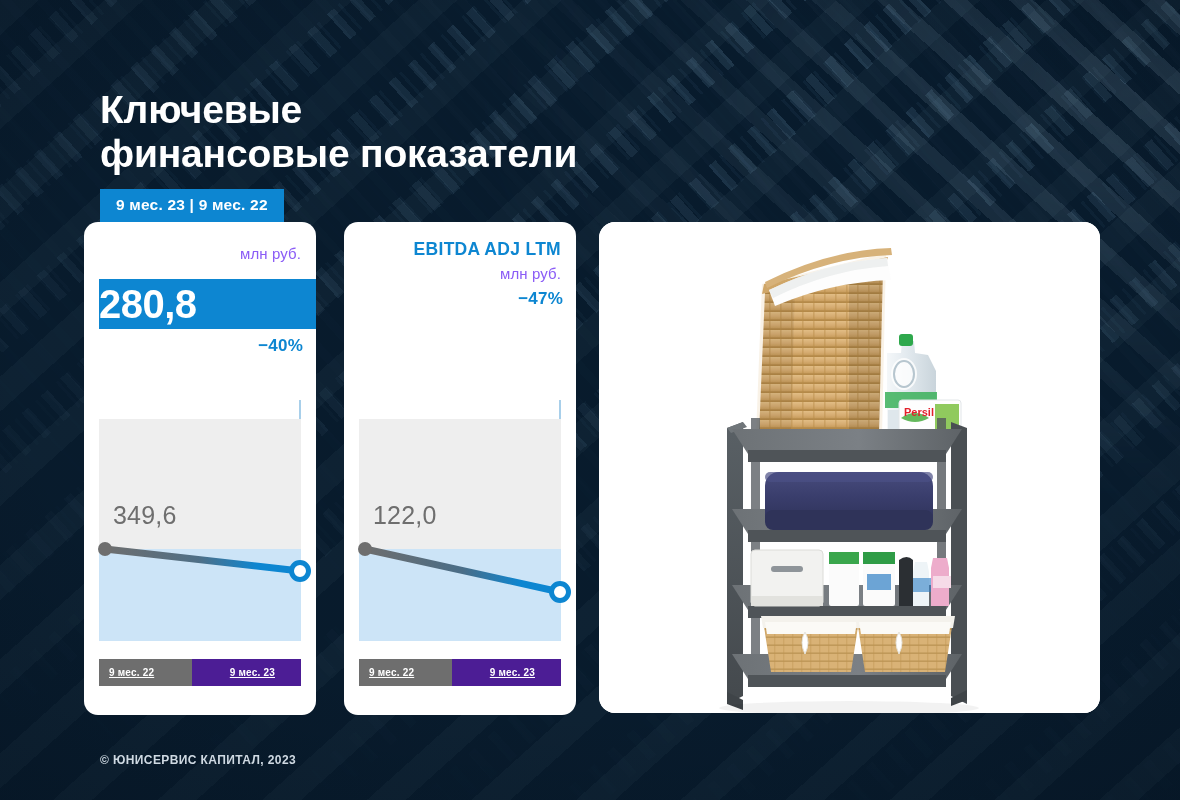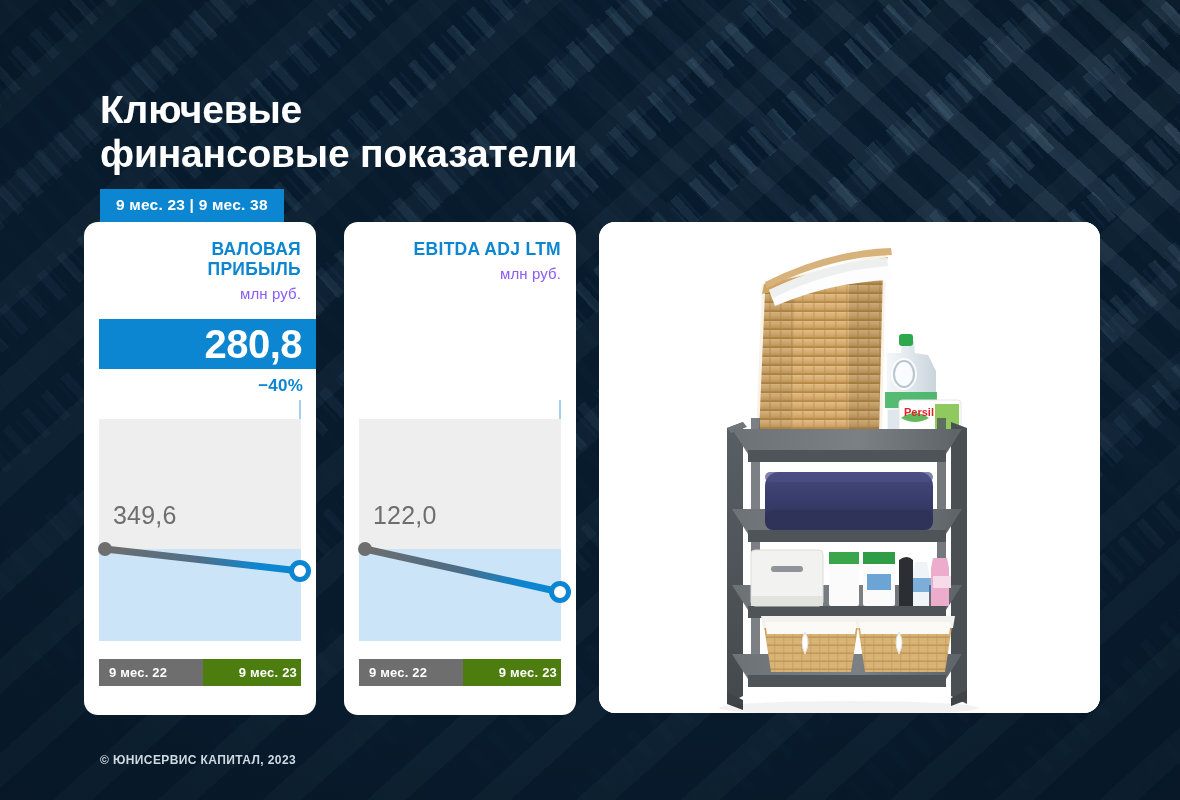--- a/index.html
+++ b/index.html
@@ -103,21 +103,21 @@
     margin-top: 5px;
     letter-spacing: .1px;
   }
 
   .value-bar {
     margin: 17px 0 0 15px;
     height: 50px;
     background: #0d86d1;
     display: flex;
     align-items: center;
-    justify-content: flex-end;
+    justify-content: flex-start;
     padding-right: 14px;
   }
   .value-bar .value {
     color: #ffffff;
     font-size: 40px;
     font-weight: bold;
     line-height: 1;
     letter-spacing: -0.5px;
   }
   .delta-row { padding: 7px 13px 0 0; text-align: right; }
@@ -164,27 +164,28 @@
     left: 15px;
     bottom: 29px;
     width: 202px;
     height: 27px;
     display: flex;
   }
   .legend .seg {
     flex: 1;
     display: flex;
     align-items: center;
-    font-size: 13px;
+    font-size: 10px;
     font-weight: bold;
     color: #ffffff;
     letter-spacing: .2px;
+    text-decoration: underline;
   }
   .legend .seg.prev { background: #6e6e6e; justify-content: flex-start; padding-left: 10px; }
-  .legend .seg.curr { background: #4d7c0f; justify-content: flex-end; padding-right: 4px; }
+  .legend .seg.curr { background: #4c1d95; justify-content: flex-end; padding-right: 26px; }
 
   
   .photo-card {
     position: absolute;
     left: 599px; top: 222px;
     width: 501px; height: 491px;
     background: #ffffff;
     border-radius: 16px;
     overflow: hidden;
   }
@@ -206,29 +207,27 @@
 <div class="bg">
   <div class="bg-panels"></div>
   <div class="bg-streaks"></div>
   <div class="bg-streaks2"></div>
   <div class="bg-vignette"></div>
 </div>
 
 <div class="header">
   <div class="title">Ключевые
 финансовые показатели</div>
-  <div class="period-badge">9 мес. 23 | 9 мес. 38</div>
+  <div class="period-badge">9 мес. 23 | 9 мес. 22</div>
 </div>
 
 <div class="cards">
 
   <div class="metric-card c0">
     <div class="card-head">
-      <div class="card-title">ВАЛОВАЯ
-ПРИБЫЛЬ</div>
       <div class="card-unit">млн руб.</div>
     </div>
     <div class="value-bar">
       <span class="value">280,8</span>
     </div>
     <div class="delta-row">
       <span class="delta">−40%</span>
     </div>
 
     <div class="vline" style="left:215px; top:178px; height:208px;"></div>
@@ -255,20 +254,23 @@
     <div class="legend">
       <div class="seg prev">9 мес. 22</div>
       <div class="seg curr">9 мес. 23</div>
     </div>
   </div>
 
   <div class="metric-card c1">
     <div class="card-head">
       <div class="card-title">EBITDA ADJ LTM</div>
       <div class="card-unit">млн руб.</div>
+    </div>
+    <div class="delta-row">
+      <span class="delta">−47%</span>
     </div>
 
     <div class="vline" style="left:215px; top:178px; height:228px;"></div>
 
     <div class="chart">
       <div class="plot"></div>
       <div class="fill" style="top:130px;"></div>
       <div class="prev-label" style="left:14px; top:82px;">122,0</div>
       <svg viewBox="0 0 202 222" preserveAspectRatio="none">
         <defs>

